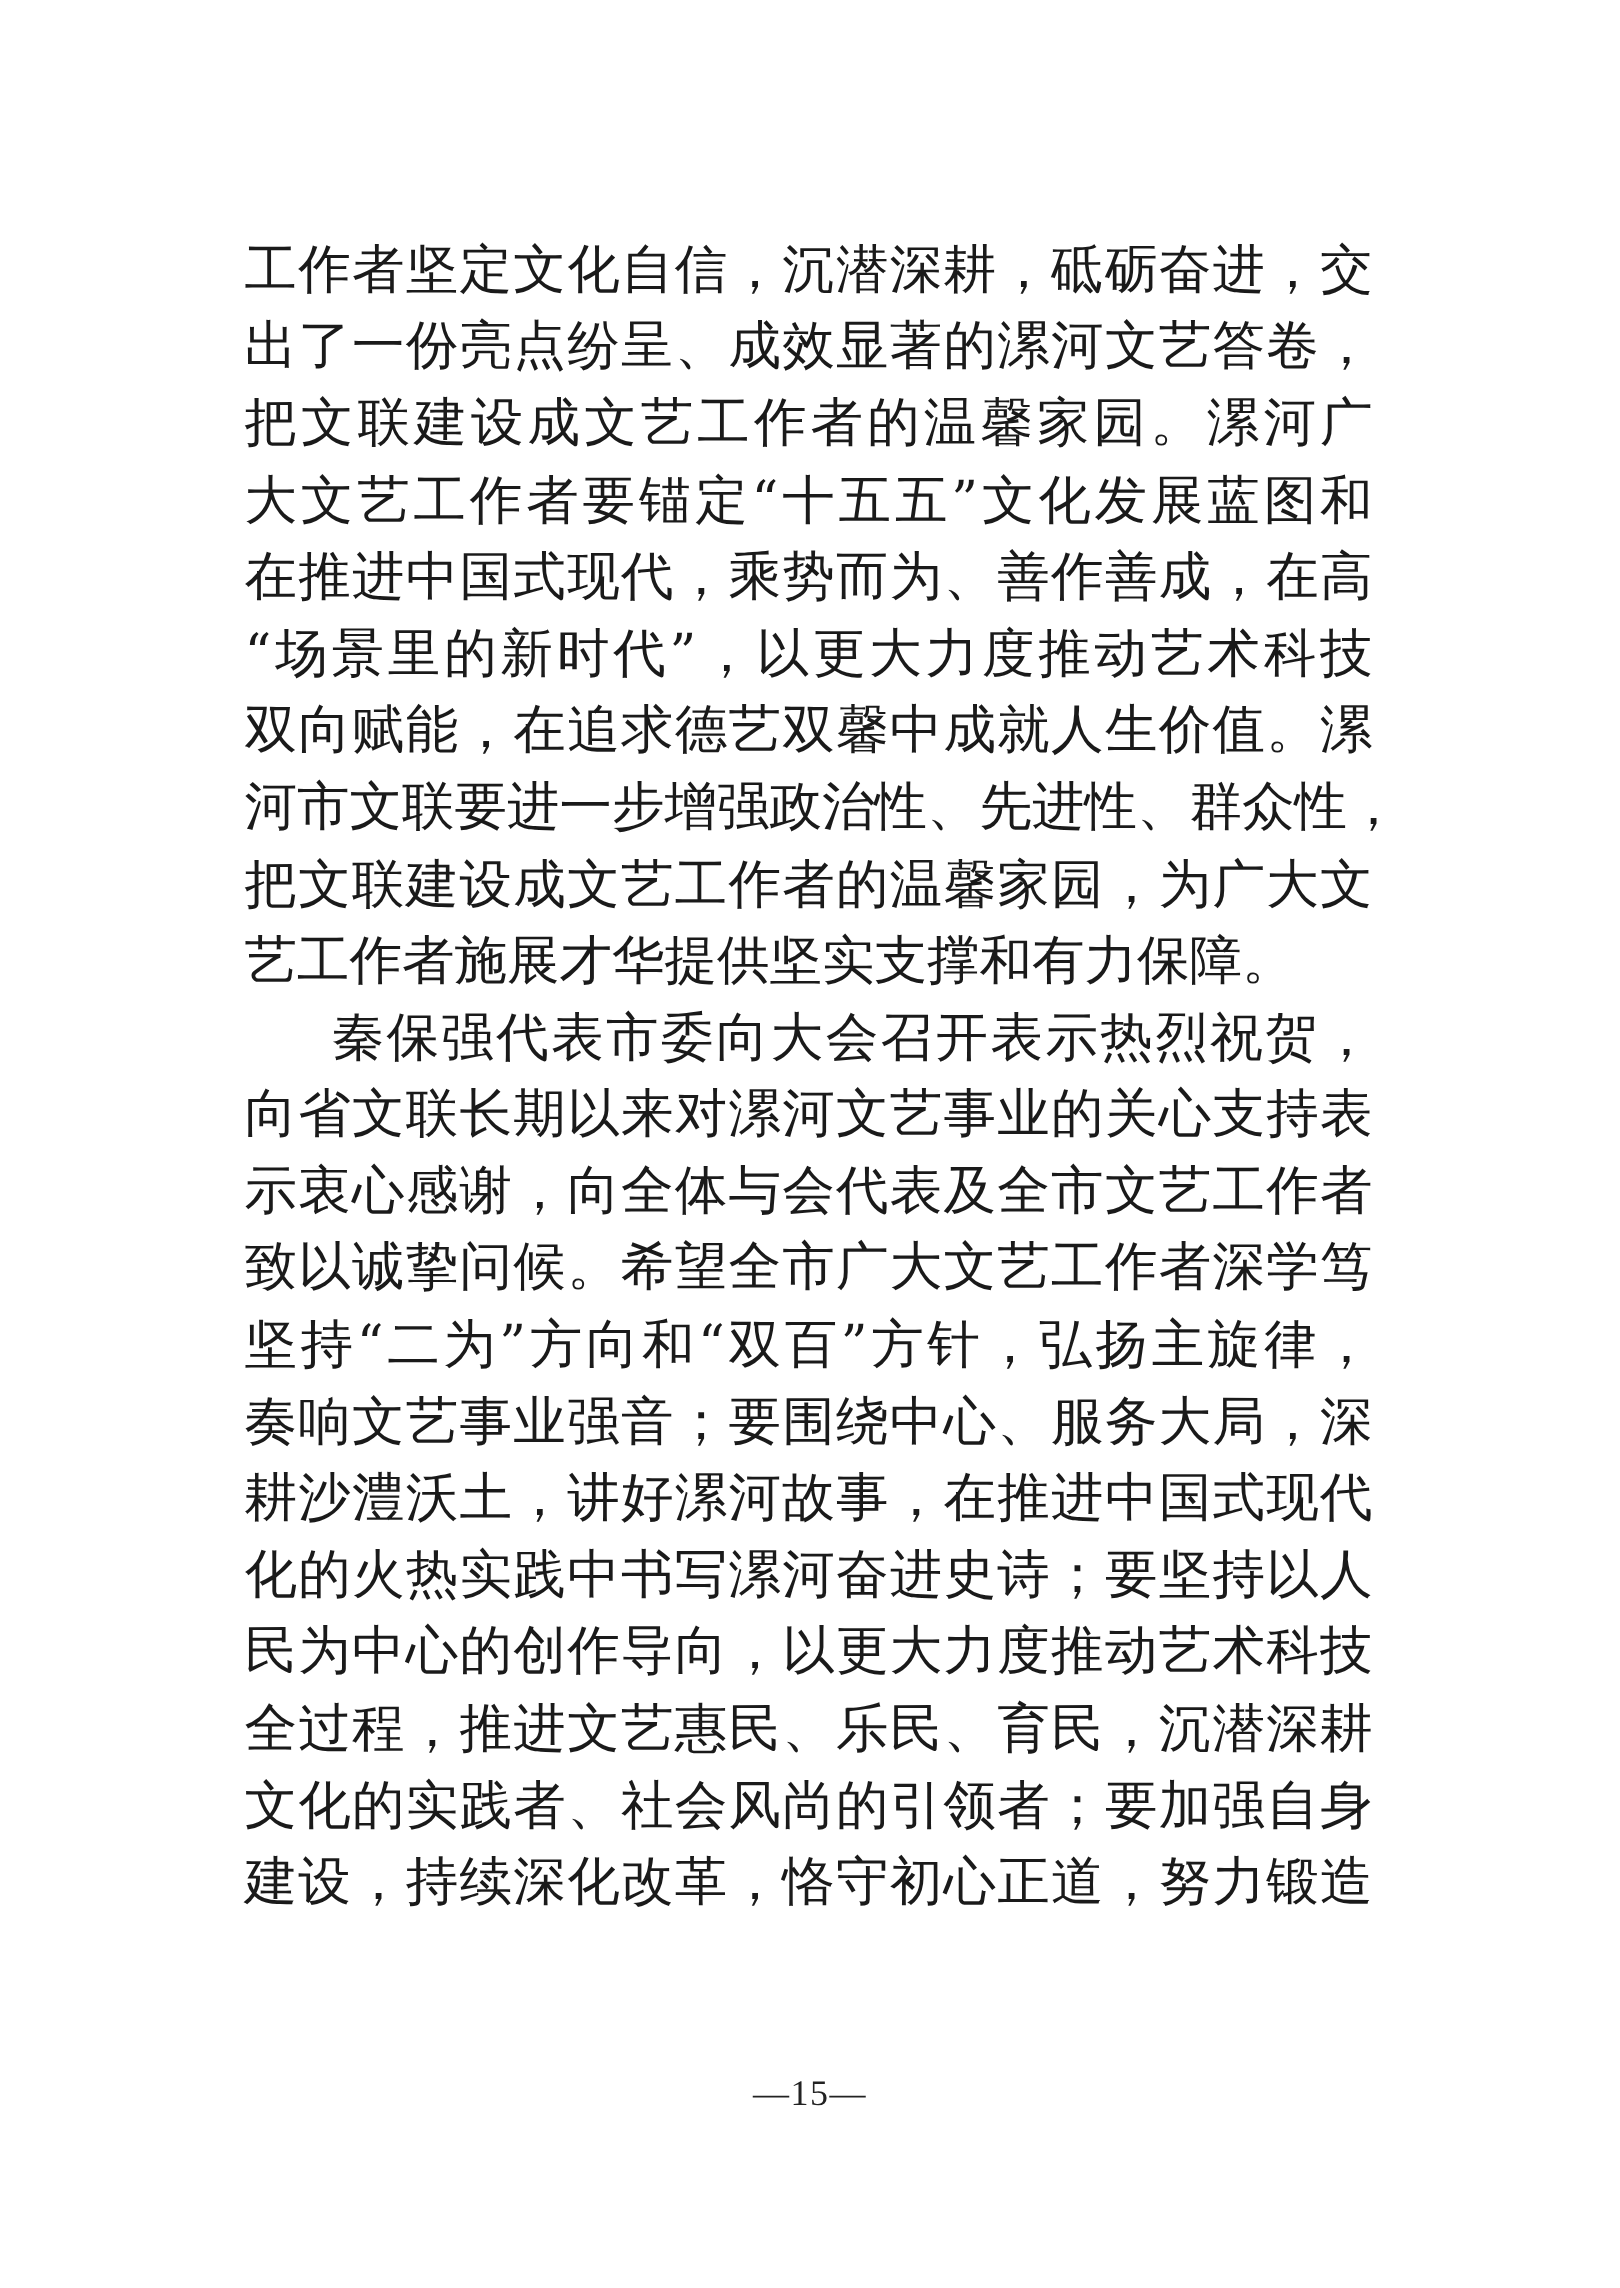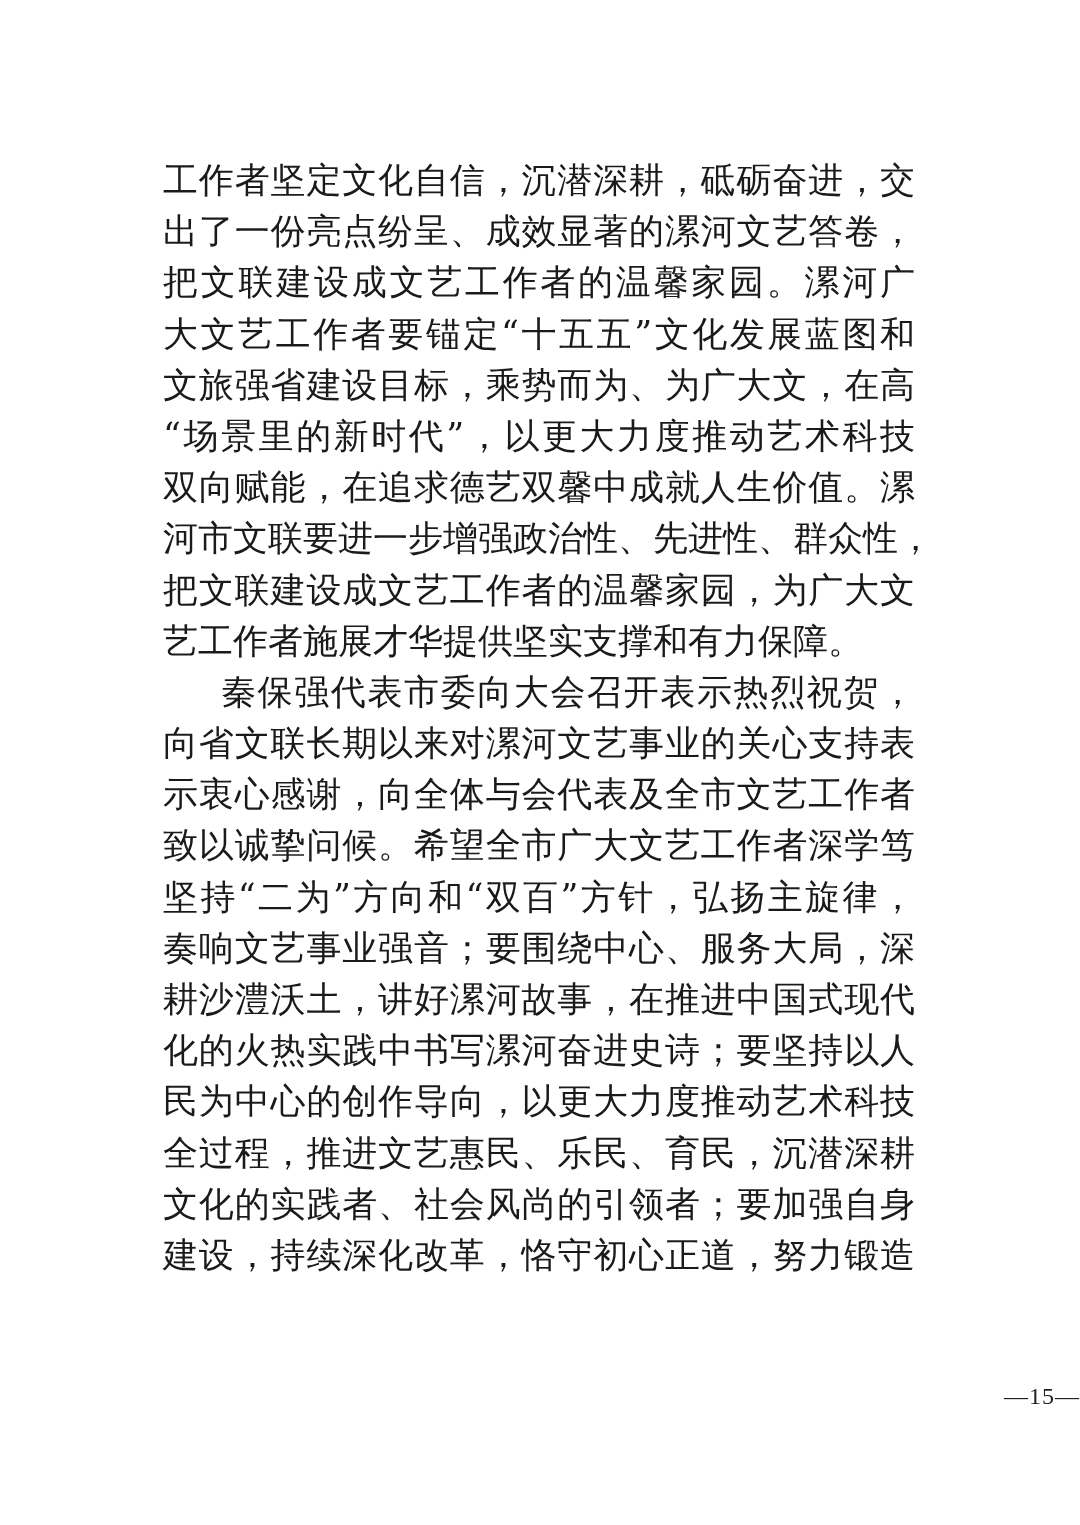--- a/index.html
+++ b/index.html
@@ -11,36 +11,36 @@
     font-size:35px; color:#1a1a1a;
   }
   .line {
     display:block; height:51.2px; line-height:51.2px;
     white-space:nowrap; text-align:justify; text-align-last:justify;
     width:752px;
   }
   .line.last { text-align-last:left; }
   .line.indent { padding-left:58px; width:694px; }
   .page-number {
-    position:absolute; left:0; width:1080px; top:1383px; text-align:right;
+    position:absolute; left:0; width:1080px; top:1383px; text-align:center;
     font-family: "Liberation Serif", "DejaVu Serif", serif;
     font-size:24px; color:#222; letter-spacing:1px;
   }
 </style>
 </head>
 <body>
 
 <div class="page">
   <div class="body-text">
     <div>
       <span class="line">工作者坚定文化自信，沉潜深耕，砥砺奋进，交</span>
       <span class="line">出了一份亮点纷呈、成效显著的漯河文艺答卷，</span>
       <span class="line">把文联建设成文艺工作者的温馨家园。漯河广</span>
       <span class="line">大文艺工作者要锚定“十五五”文化发展蓝图和</span>
-      <span class="line">文旅强省建设目标，乘势而为、为广大文，在高</span>
+      <span class="line">在推进中国式现代，乘势而为、善作善成，在高</span>
       <span class="line">“场景里的新时代”，以更大力度推动艺术科技</span>
       <span class="line">双向赋能，在追求德艺双馨中成就人生价值。漯</span>
       <span class="line">河市文联要进一步增强政治性、先进性、群众性，</span>
       <span class="line">把文联建设成文艺工作者的温馨家园，为广大文</span>
       <span class="line last">艺工作者施展才华提供坚实支撑和有力保障。</span>
     </div>
     <div>
       <span class="line indent">秦保强代表市委向大会召开表示热烈祝贺，</span>
       <span class="line">向省文联长期以来对漯河文艺事业的关心支持表</span>
       <span class="line">示衷心感谢，向全体与会代表及全市文艺工作者</span>

